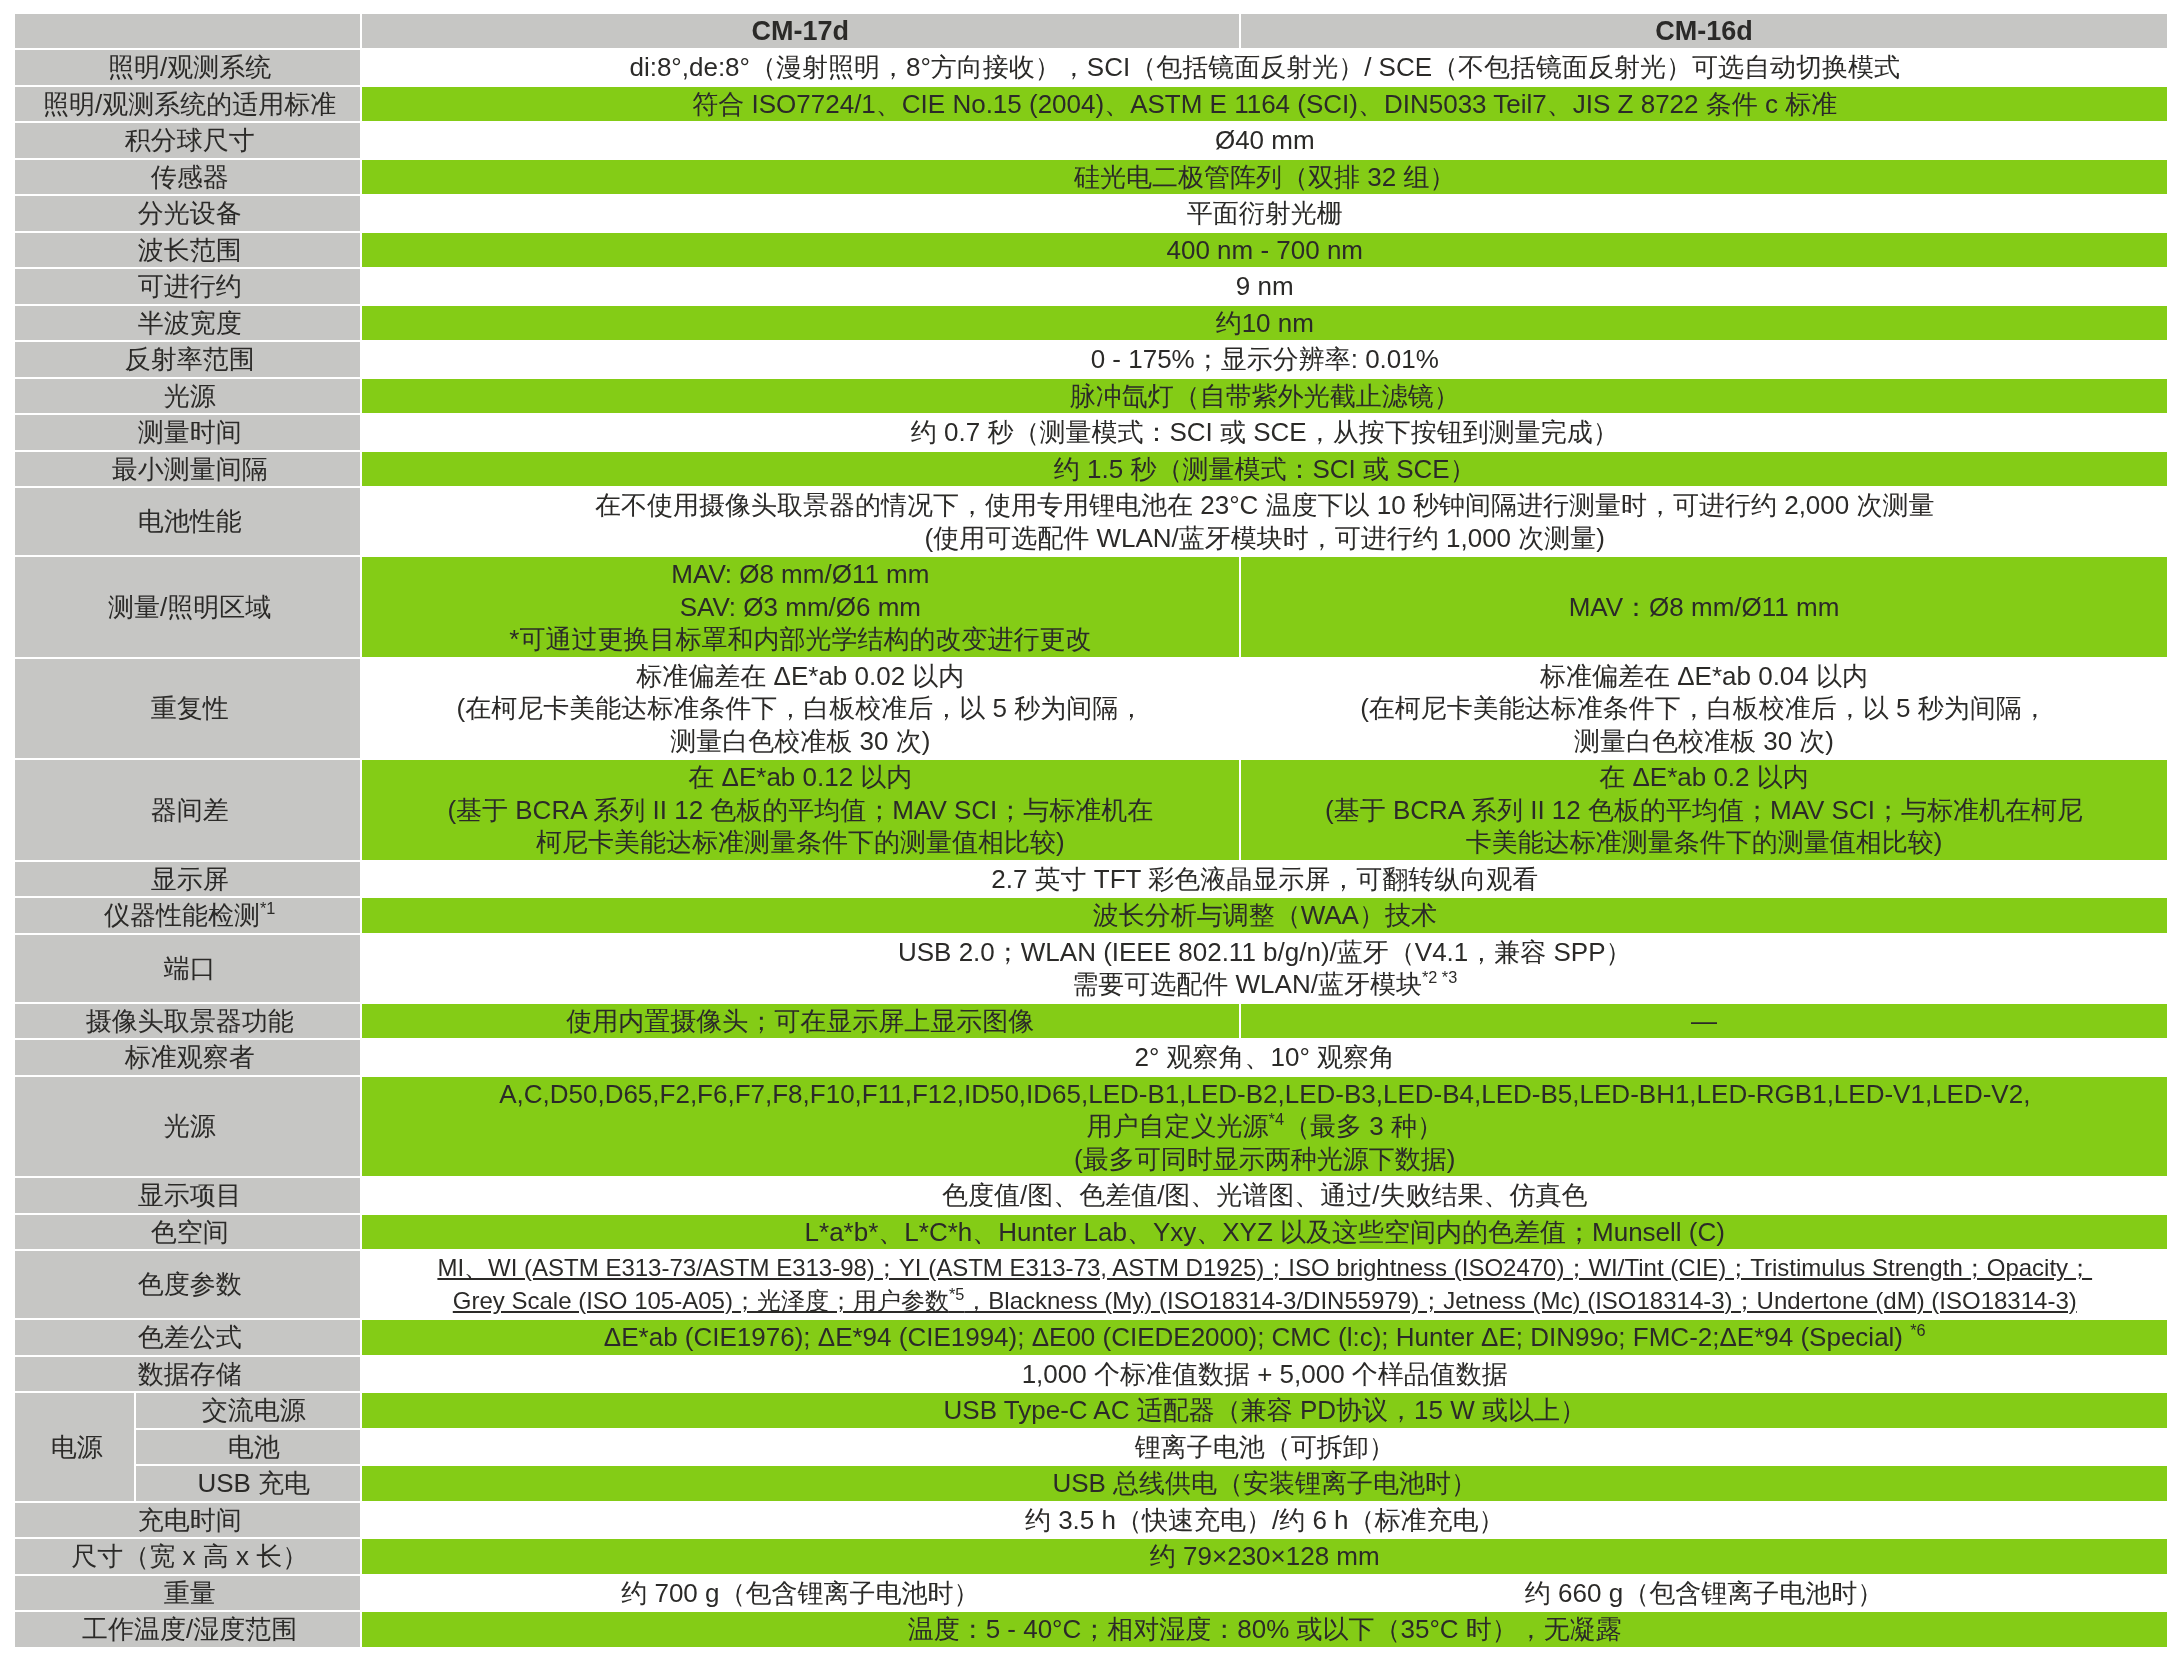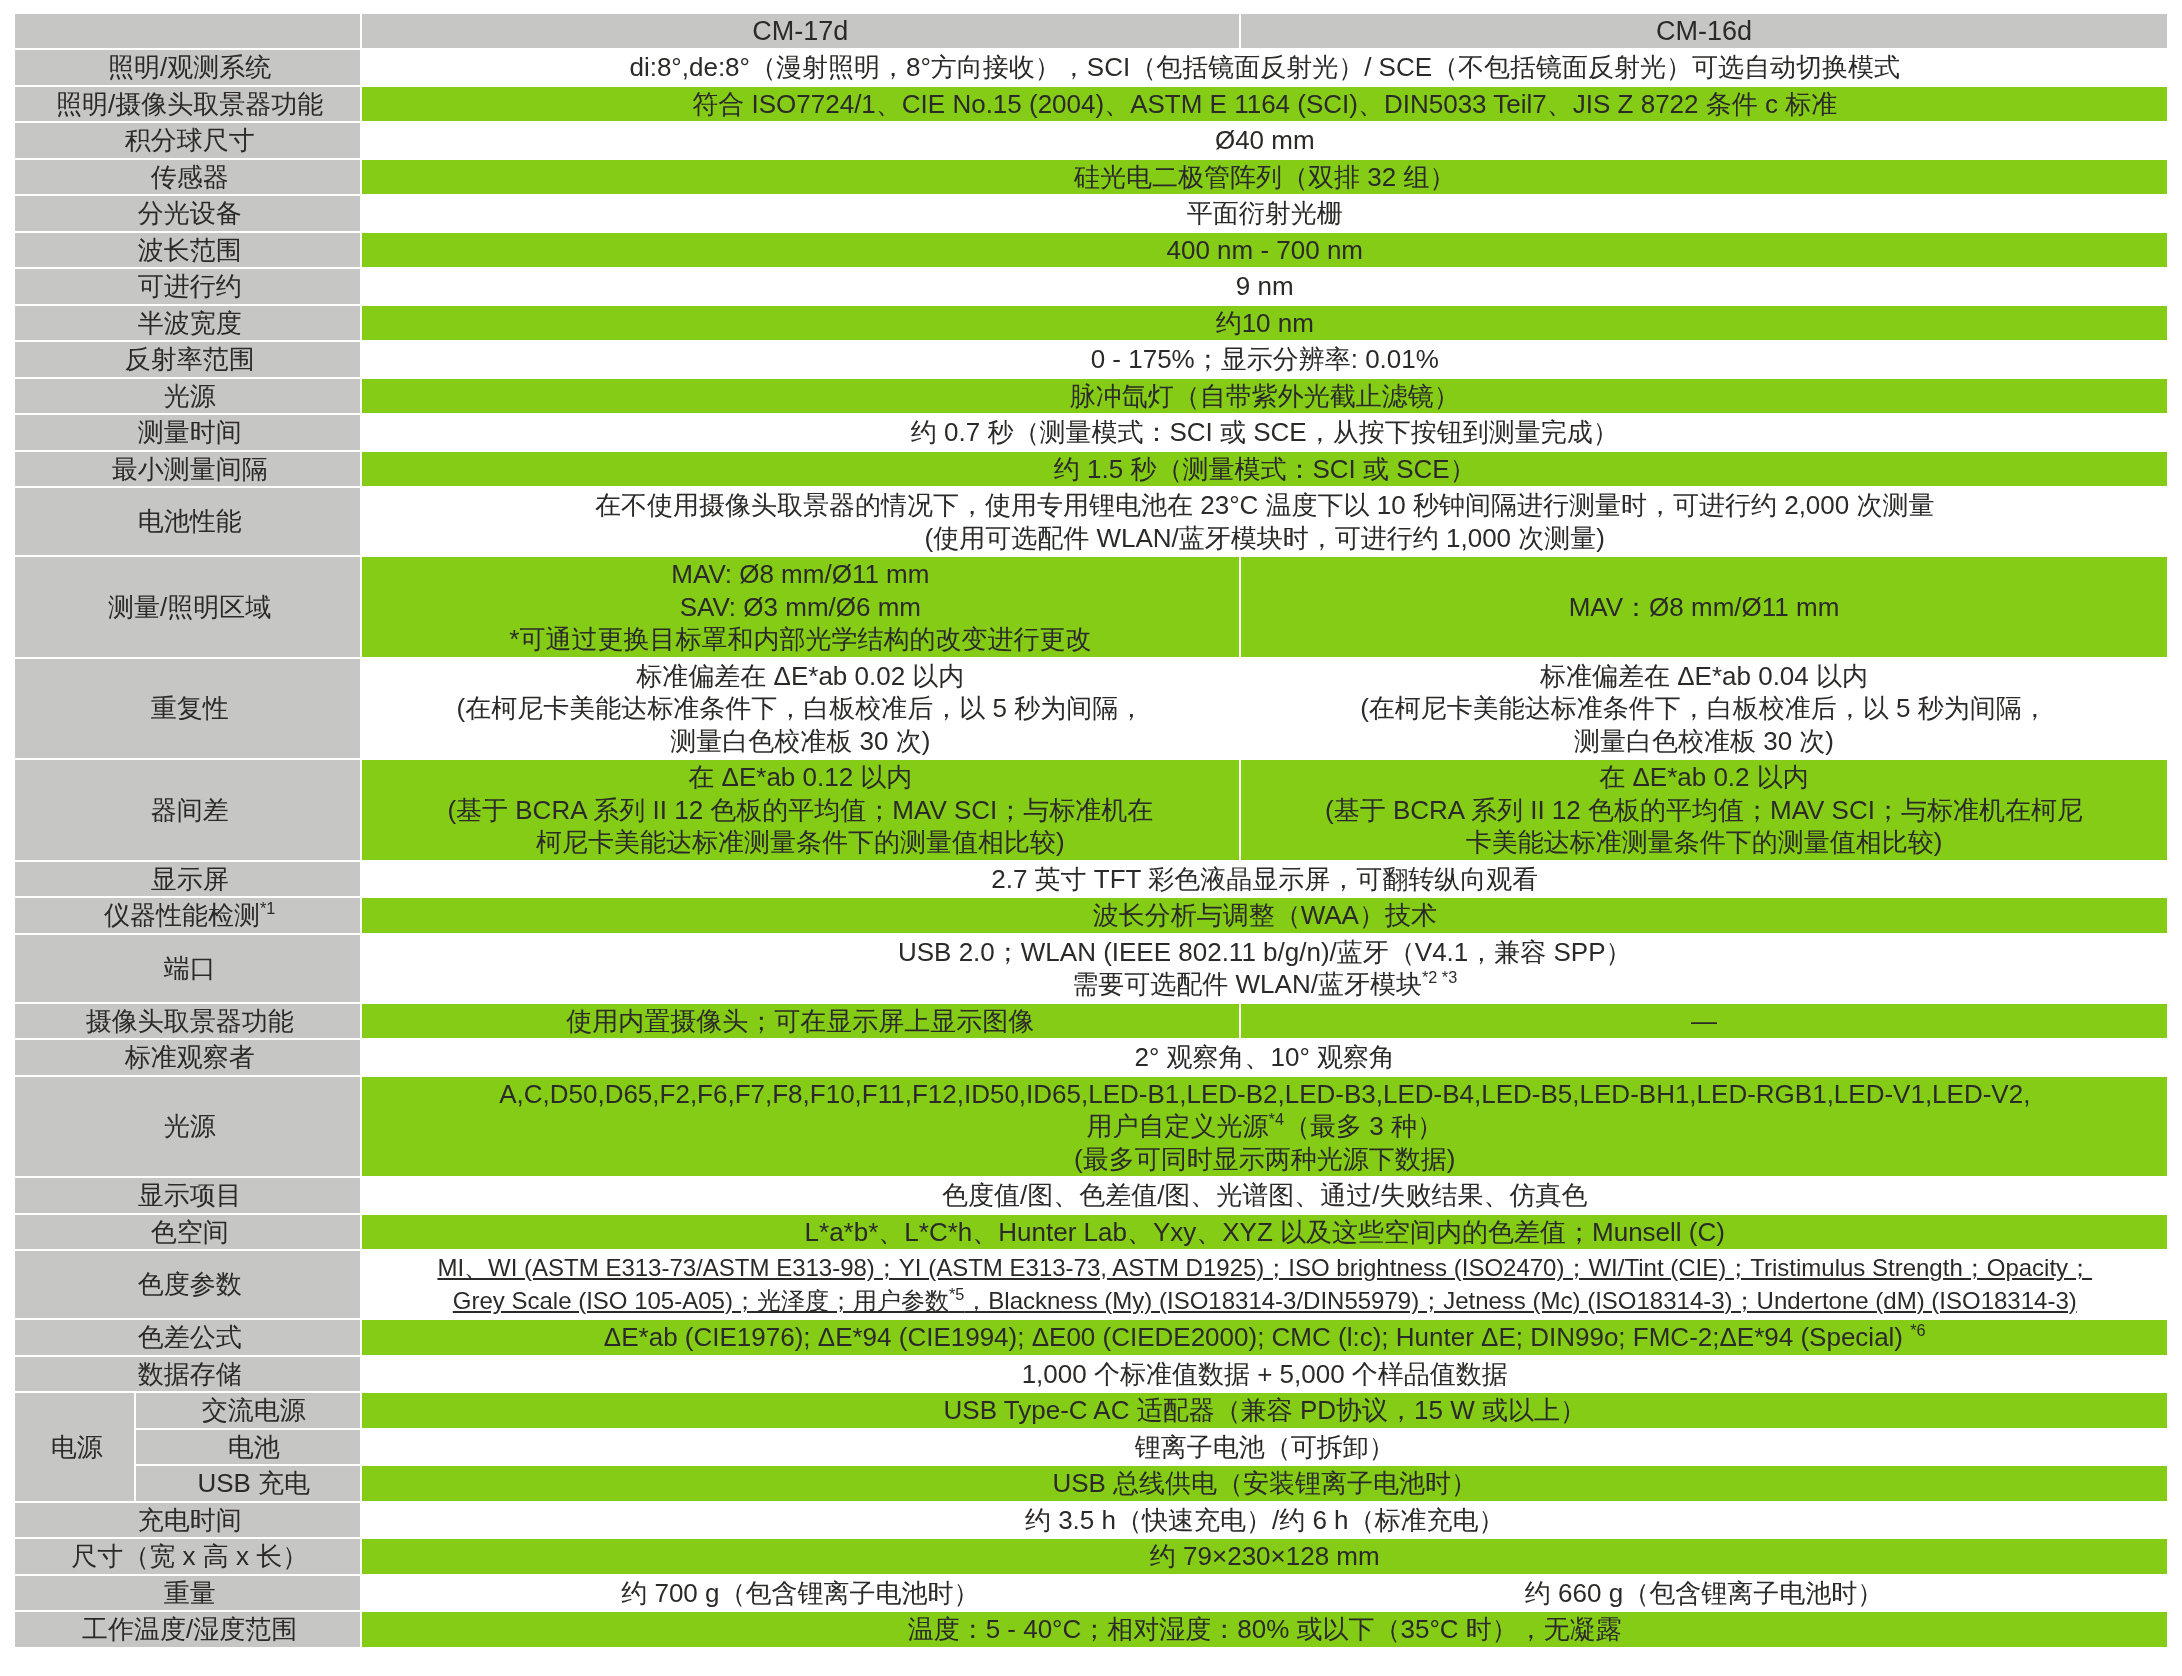--- a/index.html
+++ b/index.html
@@ -5,21 +5,21 @@
   html,body{margin:0;padding:0;background:#ffffff;}
   body{font-family:"Liberation Sans","DejaVu Sans",sans-serif;color:#2b2a28;}
   .page{width:2182px;height:1677px;box-sizing:border-box;padding:11.5px 13.4px 0 13.4px;overflow:hidden;}
   table.spec{border-collapse:separate;border-spacing:2.9px;table-layout:fixed;width:2156px;
              font-size:26px;line-height:32.5px;}
   col.c-lbl-a{width:118px;}
   col.c-lbl-b{width:223px;}
   col.c-17d{width:872px;}
   col.c-16d{width:922px;}
   th,td{padding:1px 7.6px;overflow:hidden;vertical-align:middle;}
-  th.hdr{background:#c6c6c4;font-weight:normal;text-align:center;font-size:27px;}
+  th.hdr{background:#c6c6c4;font-weight:bold;text-align:center;font-size:27px;}
   td.lbl{background:#c6c6c4;text-align:center;padding-left:11.5px;white-space:nowrap;}
   td.lbl.sub{padding-left:19px;}
   td.val{text-align:center;}
   .vw{background:#ffffff;}
   .vl{background:#84cc16;}
   .line{white-space:nowrap;}
   .sm{font-size:24px;text-decoration:underline;}
   sup.sup{font-size:16.3px;vertical-align:super;line-height:0;}
 </style>
 </head>
@@ -42,21 +42,21 @@
   </tr>
 
   <tr>
     <td class="lbl" colspan="2">照明/观测系统</td>
     <td class="val vw" colspan="2">
             <div class="line">di:8°,de:8°（漫射照明，8°方向接收），SCI（包括镜面反射光）/ SCE（不包括镜面反射光）可选自动切换模式</div>
           </td>
   </tr>
 
   <tr>
-    <td class="lbl" colspan="2">照明/摄像头取景器功能</td>
+    <td class="lbl" colspan="2">照明/观测系统的适用标准</td>
     <td class="val vl" colspan="2">
             <div class="line">符合 ISO7724/1、CIE No.15 (2004)、ASTM E 1164 (SCI)、DIN5033 Teil7、JIS Z 8722 条件 c 标准</div>
           </td>
   </tr>
 
   <tr>
     <td class="lbl" colspan="2">积分球尺寸</td>
     <td class="val vw" colspan="2">
             <div class="line">Ø40 mm</div>
           </td>

